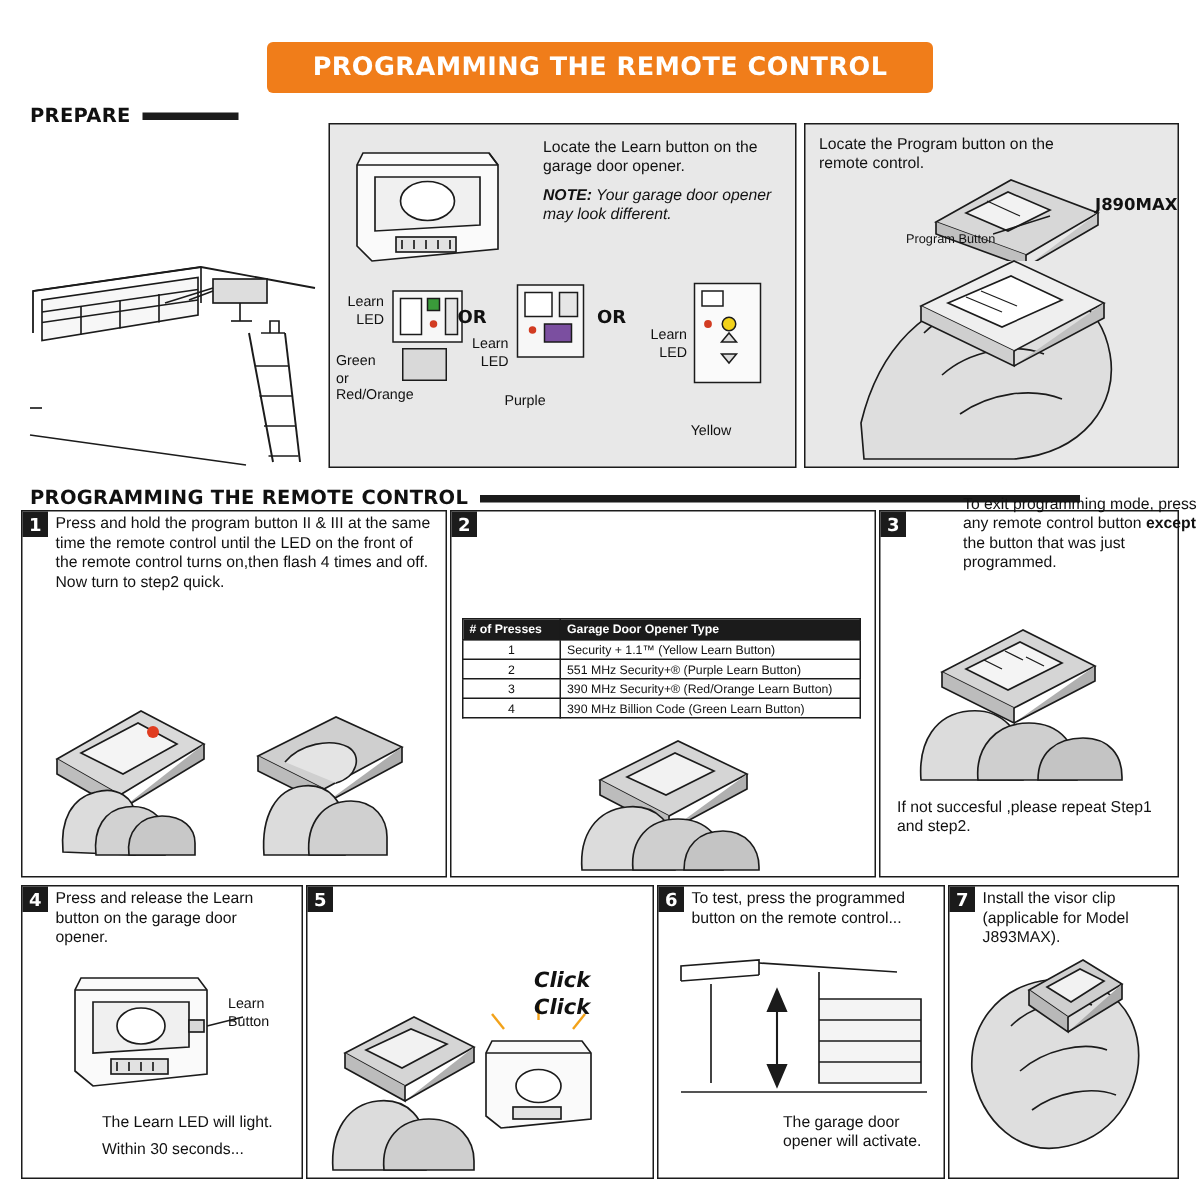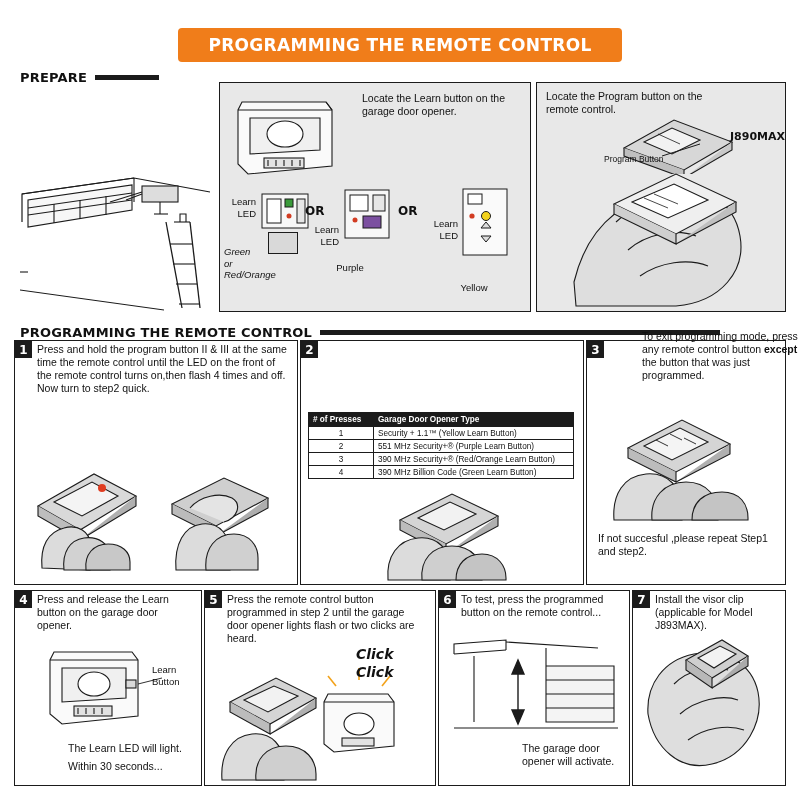--- a/index.html
+++ b/index.html
@@ -124,37 +124,40 @@
         <ellipse cx="57" cy="46" rx="18" ry="13" fill="#ffffff"></ellipse>
         <rect x="36" y="70" width="40" height="10" fill="#e3e3e3"></rect>
         <path d="M40 72 L40 78 M48 72 L48 78 M56 72 L56 78 M64 72 L64 78 M72 72 L72 78"></path>
         <path d="M98 14 L104 22"></path>
       </g>
     </svg>
   </div>
 
   <div class="txt" style="left:362px;top:92px;width:160px;">
     <span>Locate the Learn button on the garage door opener.</span>
+    <div style="margin-top:6px;">
+      <i><b>NOTE:</b><span> Your garage door opener may look different.</span></i>
+    </div>
   </div>
 
   <div class="cap small" style="left:222px;top:196px;width:34px;text-align:right;white-space:pre-line;">Learn
 LED</div>
   <div style="position:absolute;left:258px;top:190px;width:56px;height:60px;">
     <svg width="56" height="60" viewBox="0 0 56 60">
       <g stroke="#1b1b1b" stroke-width="1" fill="#fff">
         <rect x="4" y="4" width="46" height="34" fill="#f7f7f7"></rect>
         <rect x="9" y="9" width="14" height="24" fill="#ffffff"></rect>
         <rect x="27" y="9" width="8" height="8" fill="#3a9a3a"></rect>
         <rect x="39" y="9" width="8" height="24" fill="#e6e6e6"></rect>
         <circle cx="31" cy="26" r="2.5" fill="#d23c22" stroke="none"></circle>
       </g>
     </svg>
   </div>
   <div style="position:absolute;left:268px;top:232px;width:28px;height:20px;border:1.3px solid #1b1b1b;background:#d9d9d9;"></div>
-  <div class="cap small" style="left:224px;top:246px;width:72px;white-space:pre-line;font-style:italic;">Green
+  <div class="cap small" style="left:224px;top:235px;width:72px;white-space:pre-line;">Green
 or
 Red/Orange</div>
 
   <div class="or-lbl" style="left:305px;top:204px;">OR</div>
 
   <div class="cap small" style="left:305px;top:224px;width:34px;text-align:right;white-space:pre-line;">Learn
 LED</div>
   <div style="position:absolute;left:341px;top:186px;width:54px;height:70px;">
     <svg width="54" height="70" viewBox="0 0 54 70">
       <g stroke="#1b1b1b" stroke-width="1" fill="#fff">
@@ -347,21 +350,20 @@
     </svg>
   </div>
   <div class="cap small" style="left:152px;top:664px;white-space:pre-line;">Learn
 Button</div>
 
   <div class="txt" style="left:42px;top:742px;width:160px;margin-left:26px;">The Learn LED will light.</div>
   <div class="txt" style="left:68px;top:760px;width:140px;">Within 30 seconds...</div>
 
   <div class="box" style="left:204px;top:590px;width:230px;height:194px;"></div>
   <div class="stepnum" style="left:205px;top:591px;">5</div>
-  <div class="txt" style="left:227px;top:593px;width:200px;">Press the remote control button programmed in step 2 until the garage door opener lights flash or two clicks are heard.</div>
 
   <div style="position:absolute;left:212px;top:650px;width:218px;height:132px;">
     <svg width="218" height="132" viewBox="0 0 218 132">
 
       <g stroke="#1b1b1b" stroke-width="1.1">
         <path d="M18 52 L64 28 L104 48 L58 74 Z" fill="#d5d5d5"></path>
         <path d="M32 50 L62 36 L86 46 L56 62 Z" fill="#f2f2f2"></path>
         <path d="M18 52 L18 62 L58 84 L58 74" fill="#bcbcbc"></path>
         <path d="M104 48 L104 58 L58 84" fill="#b0b0b0"></path>
         <path d="M10 130 C8 104, 20 86, 40 84 C60 82, 72 96, 72 116 L72 130 Z" fill="#dcdcdc"></path>

